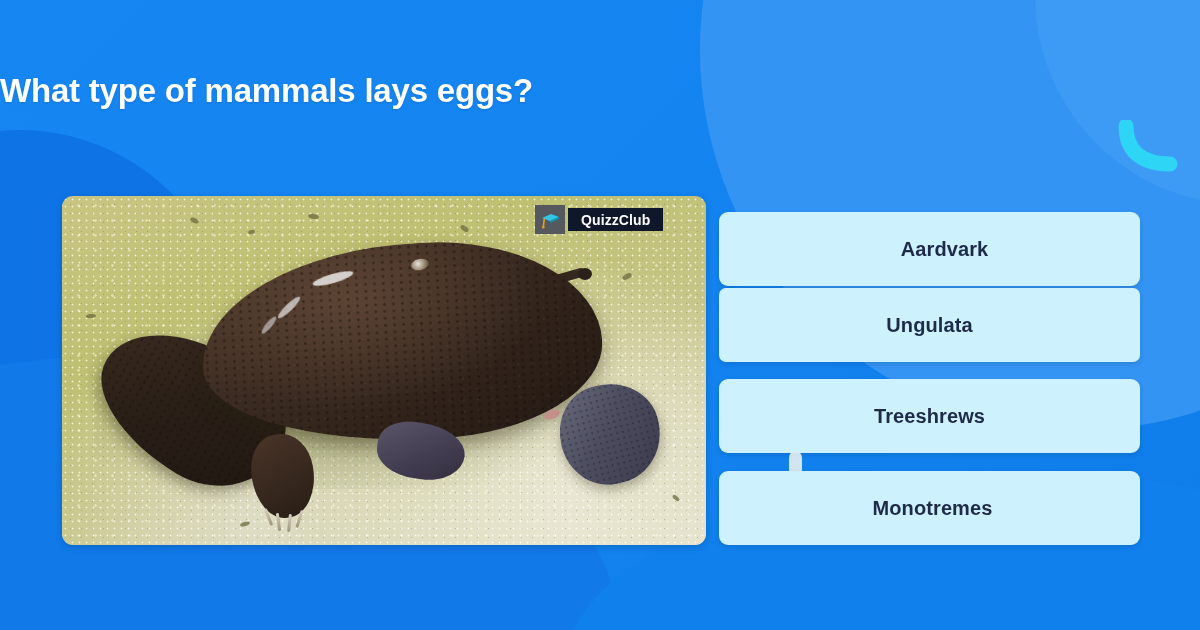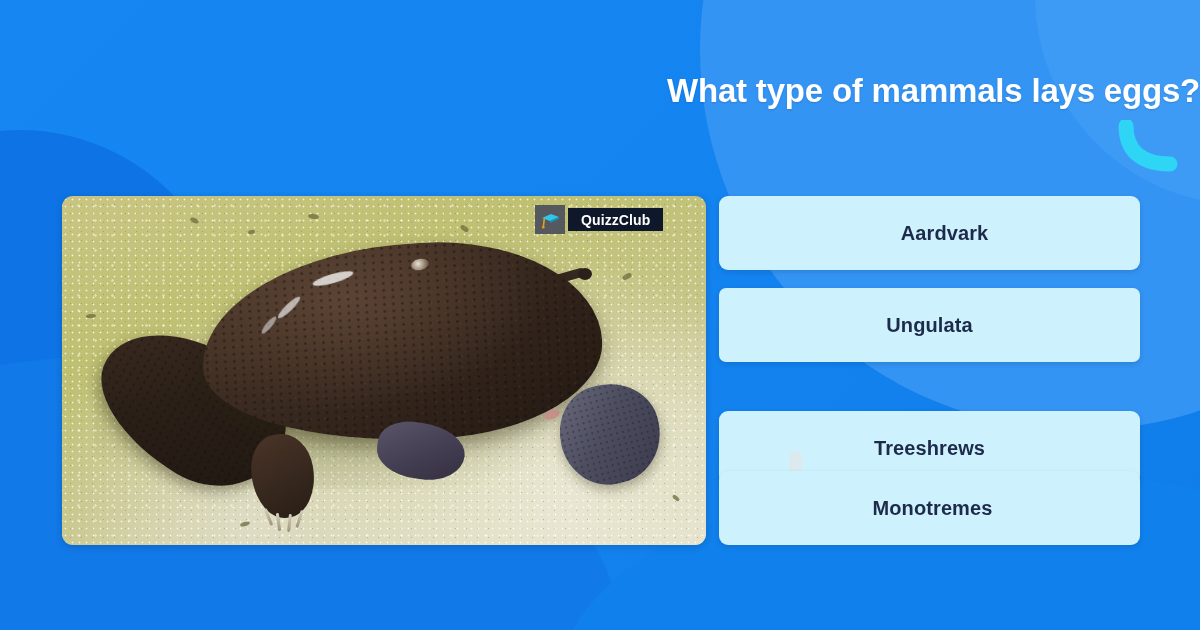--- a/index.html
+++ b/index.html
@@ -61,21 +61,21 @@
   .bg-swoosh {
     position:absolute;
     left: 1118px; top: 120px;
     width: 62px; height: 52px;
   }
 
   
   .title {
     position:absolute;
     left:0; right:0; top:72px;
-    text-align:right;
+    text-align:left;
     color:#FFFFFF;
     font-size:33px;
     font-weight:bold;
     letter-spacing:-0.2px;
     text-shadow: 0 1px 2px rgba(0,40,90,0.18);
   }
 
   
   .photo-wrap {
     position:absolute;
@@ -276,23 +276,23 @@
     left:0; width:421px; height:74px;
     background:#CEF2FD;
     border-radius:9px;
     display:flex; align-items:center; justify-content:center;
     color:#1E2A4A;
     font-size:20px; font-weight:bold;
     box-shadow: 0 2px 5px rgba(0,40,85,0.17);
     cursor:pointer;
     letter-spacing:0.1px;
   }
-  .a0 { top:0px;padding-left:30px; }
+  .a0 { top:16px;padding-left:30px; }
   .a1 { top:92px;border-radius:7px; }
-  .a2 { top:183px;margin-top:32px; }
+  .a2 { top:183px; }
   .a3 { top:275px;padding-left:6px; }
 
   
   .scroll-nub {
     position:absolute;
     left:70px; top:255px;
     width:13px; height:26px;
     border-radius:7px;
     background:#DCE9EF;
     opacity:0.95;

